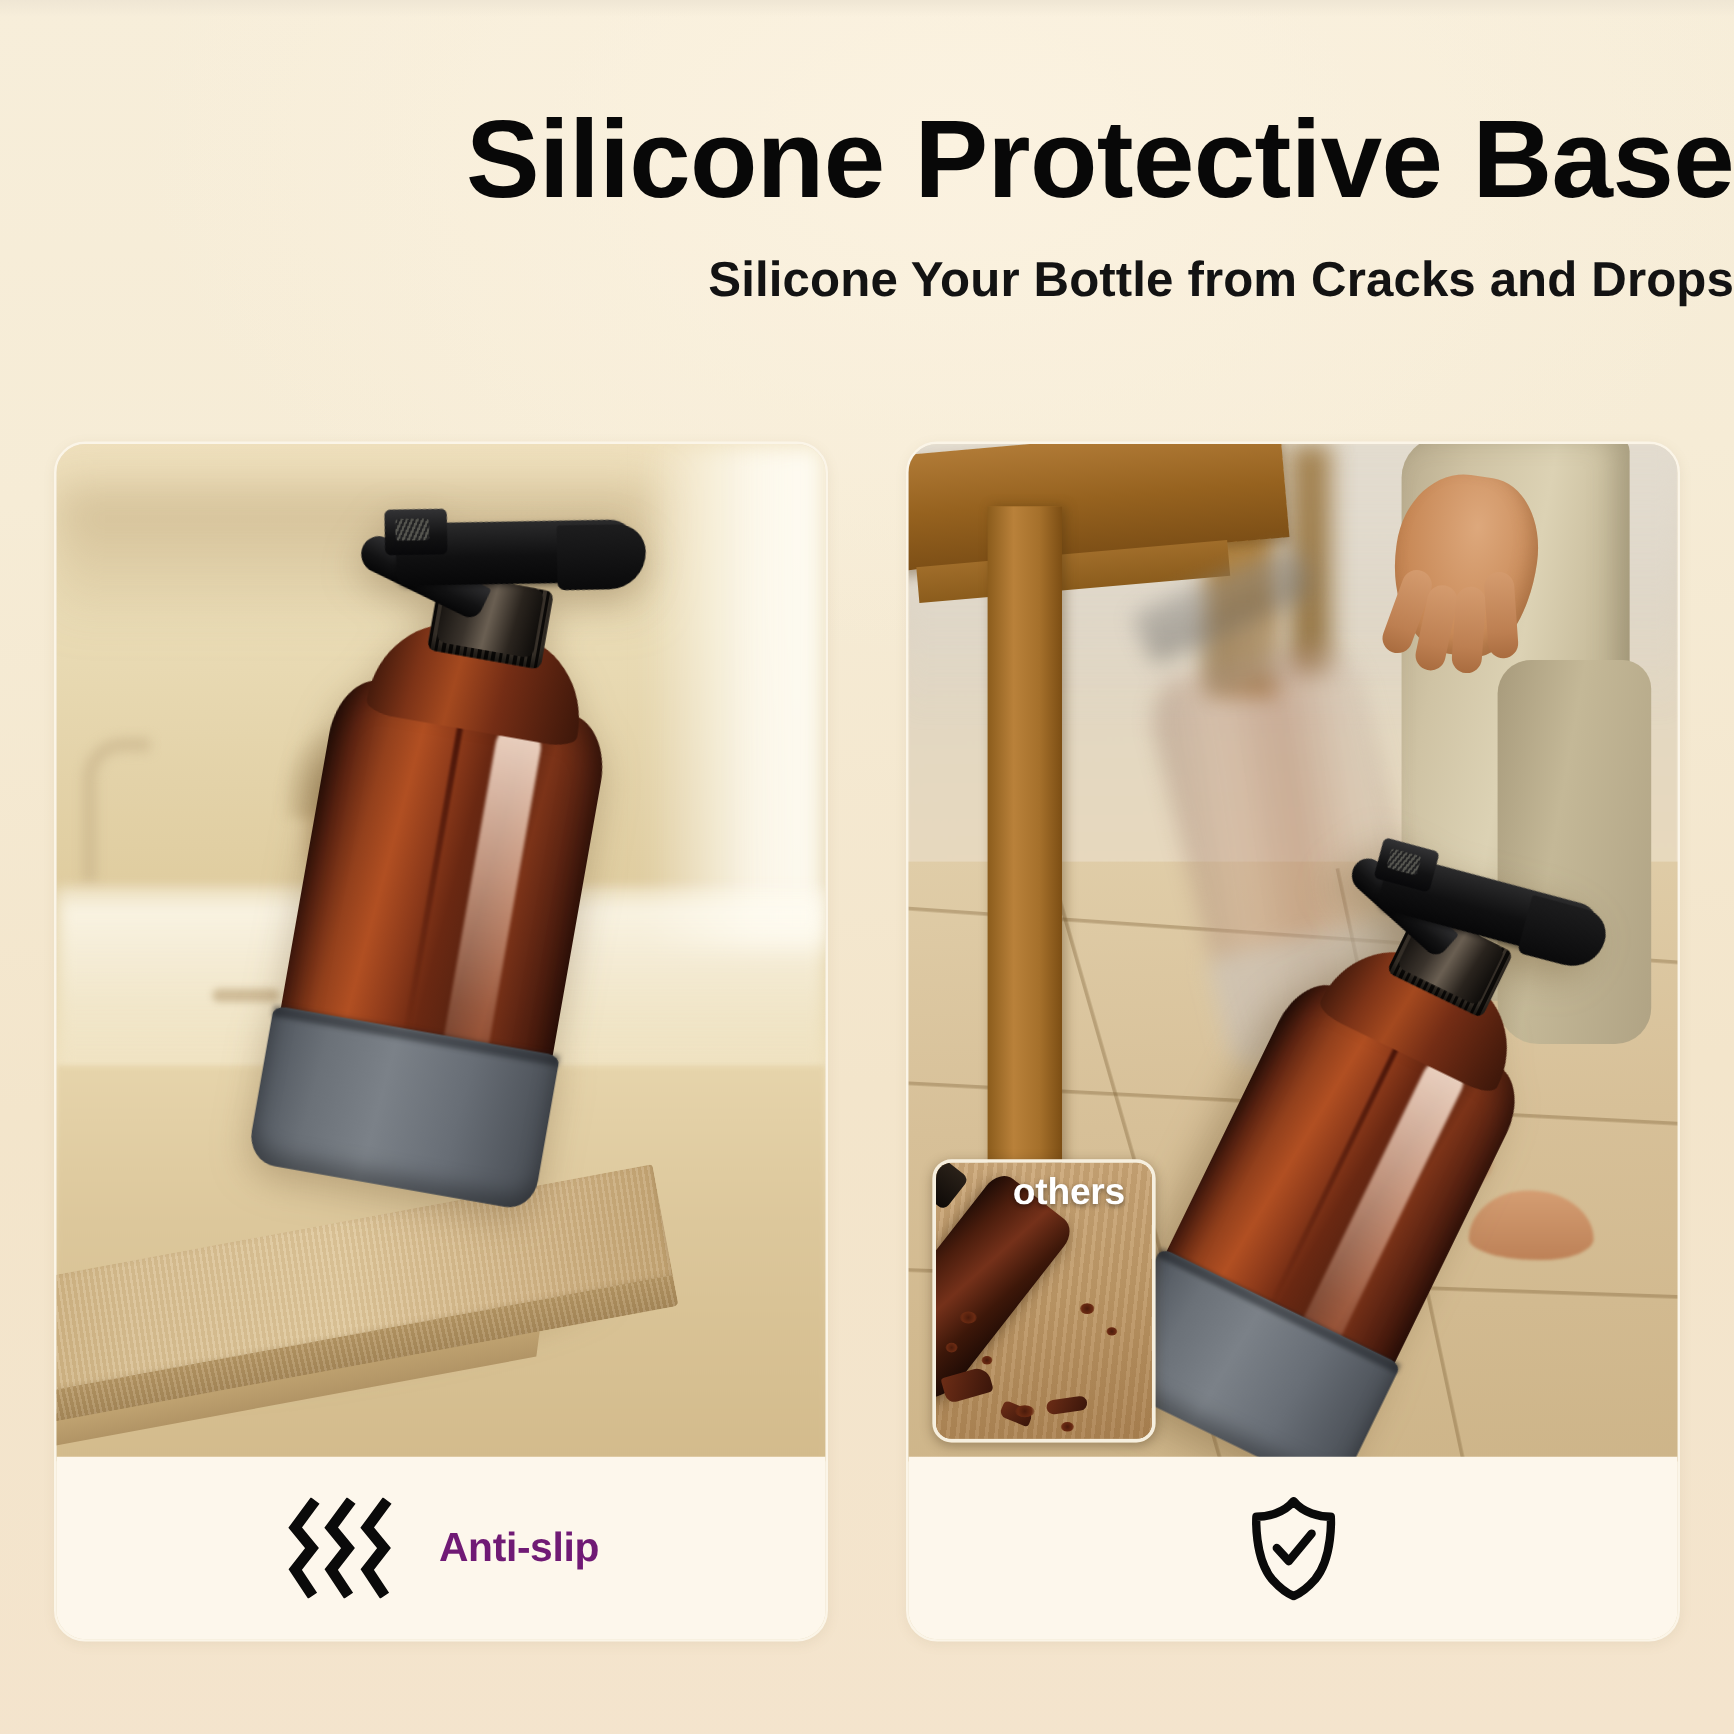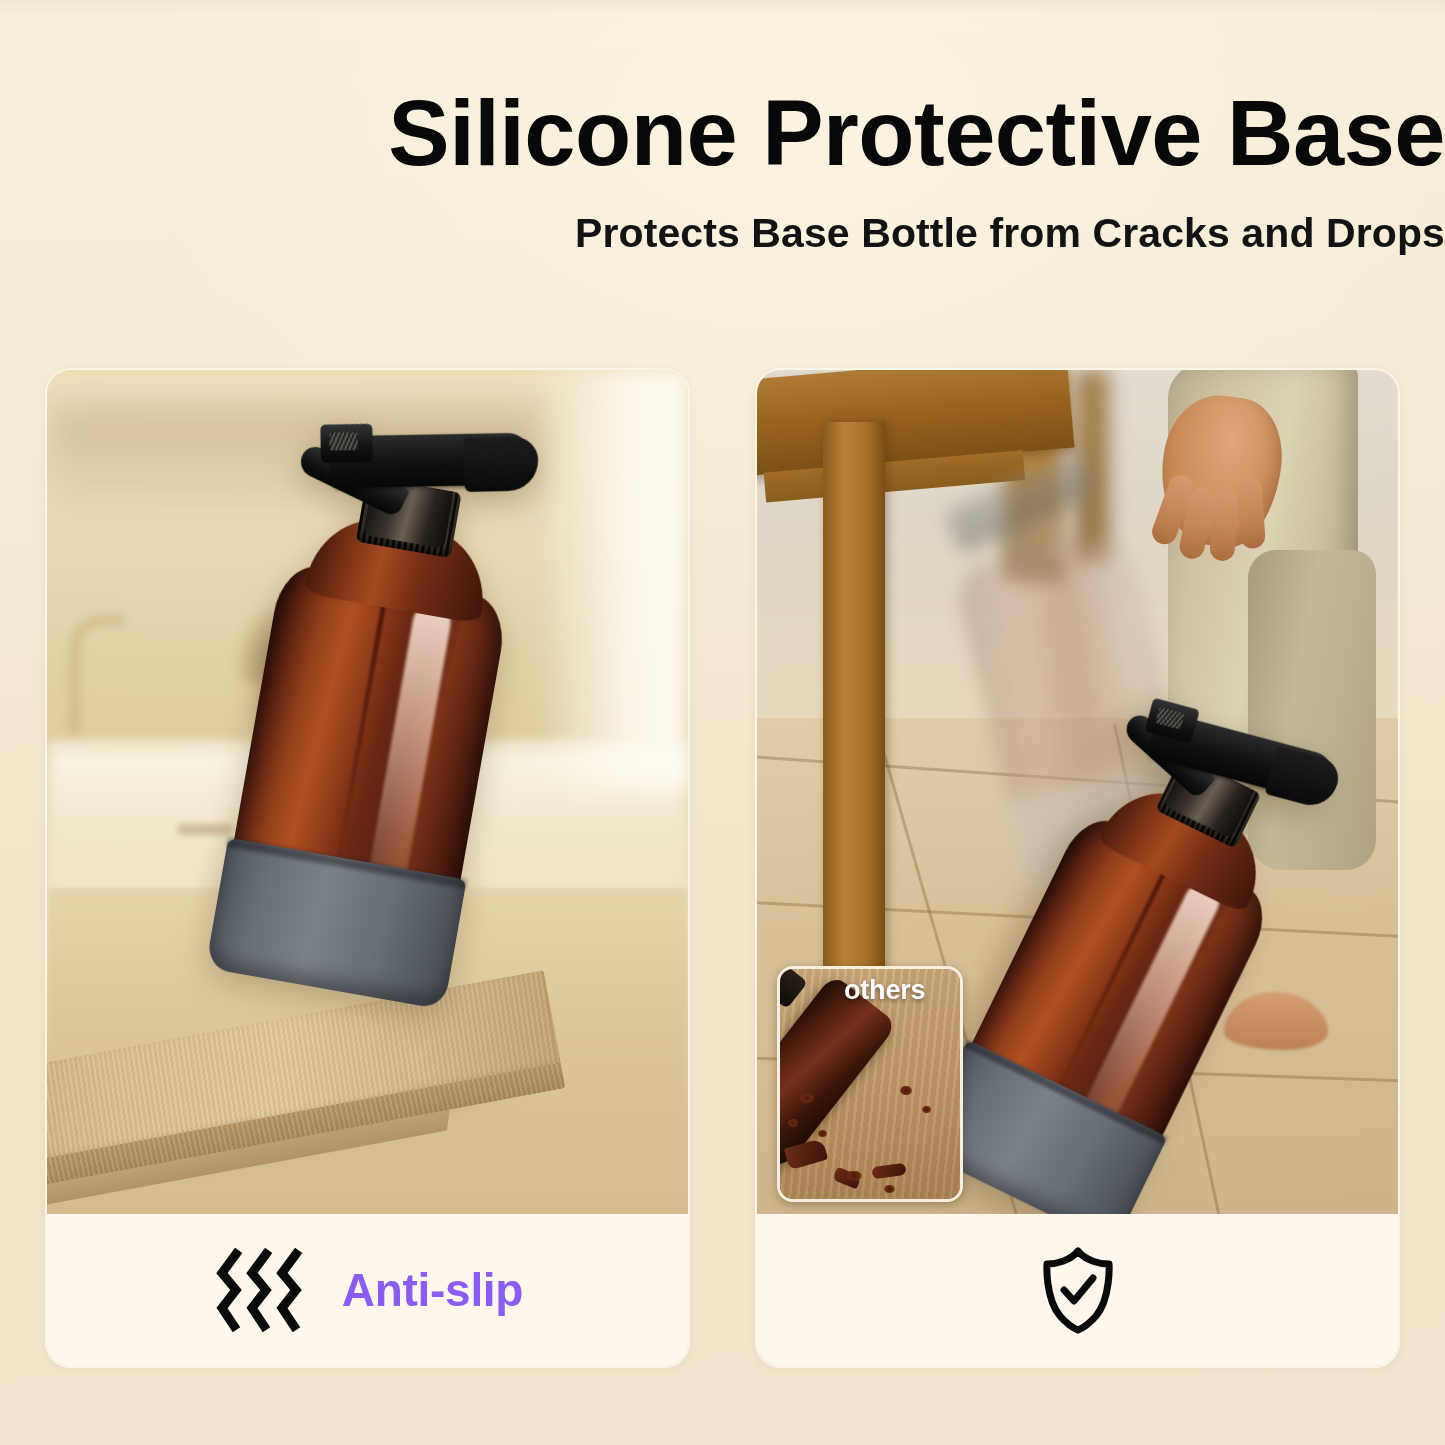--- a/index.html
+++ b/index.html
@@ -562,61 +562,61 @@
     background: linear-gradient(120deg, #6d2d16 0%, #39150a 100%);
   }
   .inset-splat {
     position: absolute;
     border-radius: 50%;
     background: radial-gradient(circle, #4a1b0b 0%, #6a2a12 60%, rgba(106,42,18,0) 100%);
   }
   .inset-label {
     position: absolute;
     left: 64px; top: 6px;
-    font-size: 27px;
+    font-size: 31px;
     font-weight: 700;
     color: #ffffff;
     letter-spacing: -0.2px;
     text-shadow: 0 2px 4px rgba(0,0,0,0.45);
   }
 
   
   .label-strip {
     position: absolute;
     left: 0; right: 0; bottom: 0;
     height: 152px;
     background: #fdf7ec;
     display: flex;
     align-items: center;
     justify-content: center;
     gap: 34px;
     border-radius: 0 0 24px 24px;
   }
   .label-text {
-    font-size: 46px;
+    font-size: 34px;
     font-weight: 700;
-    color: #8b5cf6;
+    color: #701a75;
     letter-spacing: -0.3px;
   }
   .icon-box {
     width: 96px; height: 86px;
     display: flex;
     align-items: center;
     justify-content: center;
   }
   .icon-box svg { display: block; }
 </style>
 </head>
 <body>
 
 <div id="page">
 
   <div class="header">
     <div class="title">Silicone Protective Base</div>
-    <div class="subtitle">Protects Base Bottle from Cracks and Drops</div>
+    <div class="subtitle">Silicone Your Bottle from Cracks and Drops</div>
   </div>
 
   <div class="cards">
 
     <div class="card">
 
       <div class="photo">
         <div class="kitchen">
           <div class="kt-band"></div>
           <div class="kt-light"></div>

